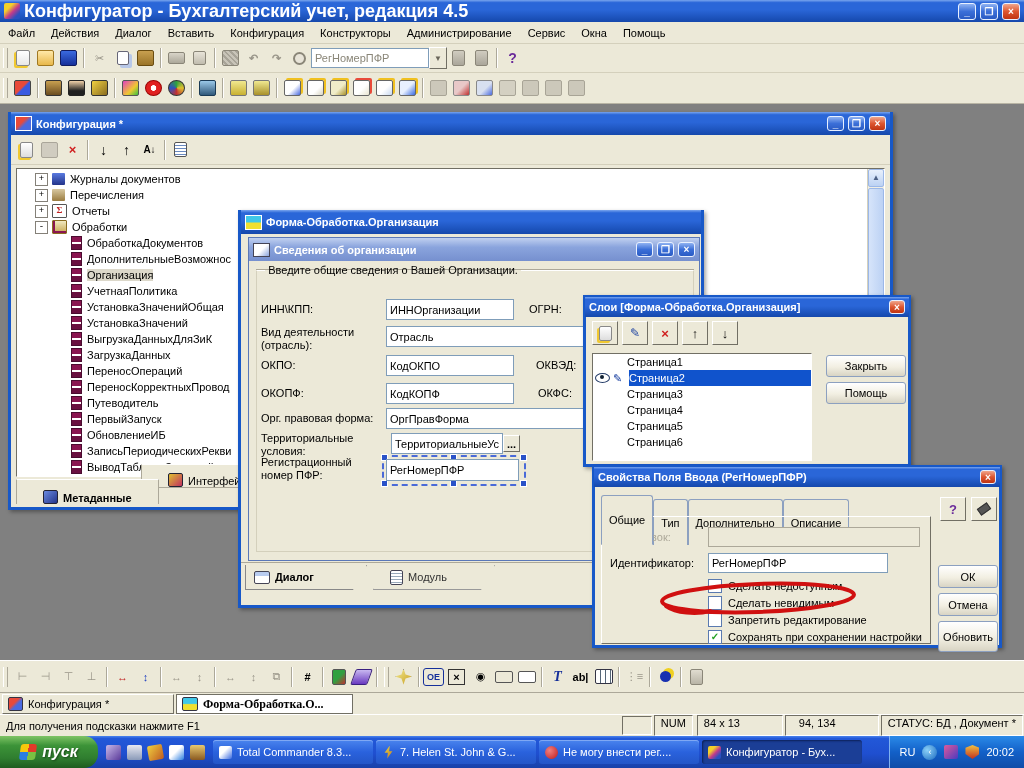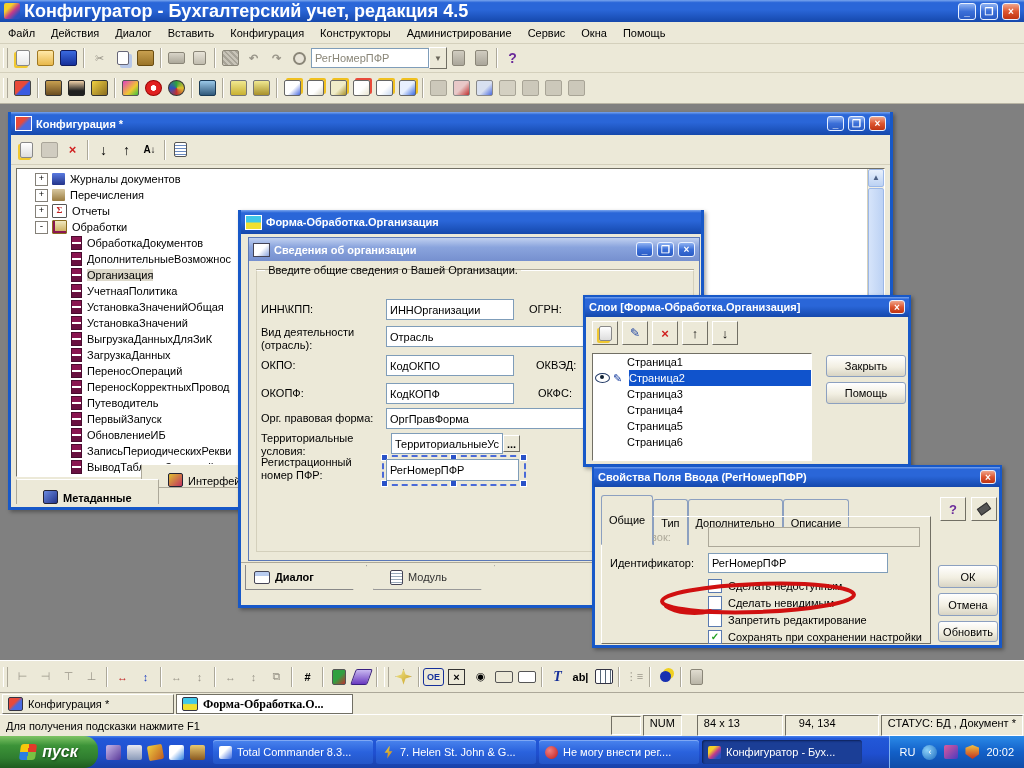--- a/index.html
+++ b/index.html
@@ -496,21 +496,21 @@
         <span class="cb"></span>
         <span>Запретить редактирование</span>
       </div>
     <div class="abs" style="left:106px;top:113px;display:flex;align-items:center">
         <span class="cb">✓</span>
         <span>Сохранять при сохранении настройки</span>
       </div>
   </div>
   <div class="pbtn abs" style="left:343px;top:97px;width:60px;height:23px">ОК</div>
   <div class="pbtn abs" style="left:343px;top:125px;width:60px;height:23px">Отмена</div>
-  <div class="pbtn abs" style="left:343px;top:153px;width:60px;height:21px">Обновить</div>
+  <div class="pbtn abs" style="left:343px;top:153px;width:60px;height:31px">Обновить</div>
 </div>
 
 <svg class="abs" style="left:648px;top:576px;z-index:20;pointer-events:none" width="220" height="46">
   <ellipse cx="110" cy="22" rx="96" ry="14" fill="none" stroke="#d01010" stroke-width="4" transform="rotate(-2 110 22)"></ellipse>
   <path d="M18 30 C 28 37, 48 39, 62 35" fill="none" stroke="#d01010" stroke-width="4" stroke-linecap="round"></path>
 </svg>
 
 <div class="abs bar" style="left:0;top:660px;width:1024px;height:32px;display:flex;align-items:center;border-top:1px solid #fff">
   <span class="grip"></span>
   <span class="tbtn g">⊢</span>
@@ -577,21 +577,21 @@
   <div style="width:170px;display:flex;align-items:center;gap:5px;padding-left:5px;background:#fff;border:1px solid #716f64;font-weight:bold;font-family:'Liberation Serif',serif;font-size:12px">
     <span class="ci" style="width:14px;height:12px;background:linear-gradient(180deg,#40c8e8 45%,#f0e030 55%);border:1px solid #334"></span>
     <span>Форма-Обработка.О...</span>
   </div>
 </div>
 
 <div class="abs bar" style="left:0;top:714px;width:1024px;height:22px;display:flex;align-items:center;border-top:1px solid #fff">
   <span style="padding-left:6px">Для получения подсказки нажмите F1</span>
   <span class="sp"></span>
   <span class="sunk" style="background:#ece9d8;width:28px;height:17px;margin-right:2px"></span>
-  <span class="sunk" style="background:#ece9d8;height:17px;padding:1px 6px;margin-right:15px">NUM</span>
+  <span class="sunk" style="background:#ece9d8;height:17px;padding:1px 6px;margin-right:4px">NUM</span>
   <span class="sunk" style="background:#ece9d8;height:17px;width:72px;padding:1px 6px;margin-right:2px">84 x 13</span>
   <span class="sunk" style="background:#ece9d8;height:17px;width:66px;padding:1px 13px;margin-right:2px">94, 134</span>
   <span class="sunk" style="background:#ece9d8;height:17px;padding:1px 6px;margin-right:1px">СТАТУС: БД , Документ *</span>
 </div>
 
 <div class="abs" style="left:0;top:736px;width:1024px;height:32px;background:linear-gradient(180deg,#4a84ee 0%,#2258d8 8%,#1f4fd0 55%,#1941a8 100%);display:flex;align-items:center">
   <div style="height:32px;width:98px;background:linear-gradient(180deg,#7ec465 0%,#3c9338 30%,#2f7d2f 70%,#1f5c1f 100%);border-radius:0 14px 14px 0;display:flex;align-items:center;justify-content:center;gap:6px;color:#fff;font:bold italic 16px 'Liberation Sans',sans-serif;text-shadow:1px 1px 2px #1a4a1a">
     <span style="width:16px;height:16px;border-radius:3px;background:conic-gradient(#e33a2a 0 90deg,#7ac142 90deg 180deg,#2a7de0 180deg 270deg,#f7c80c 270deg);transform:skewX(-8deg)"></span>
     <span>пуск</span>
   </div>

